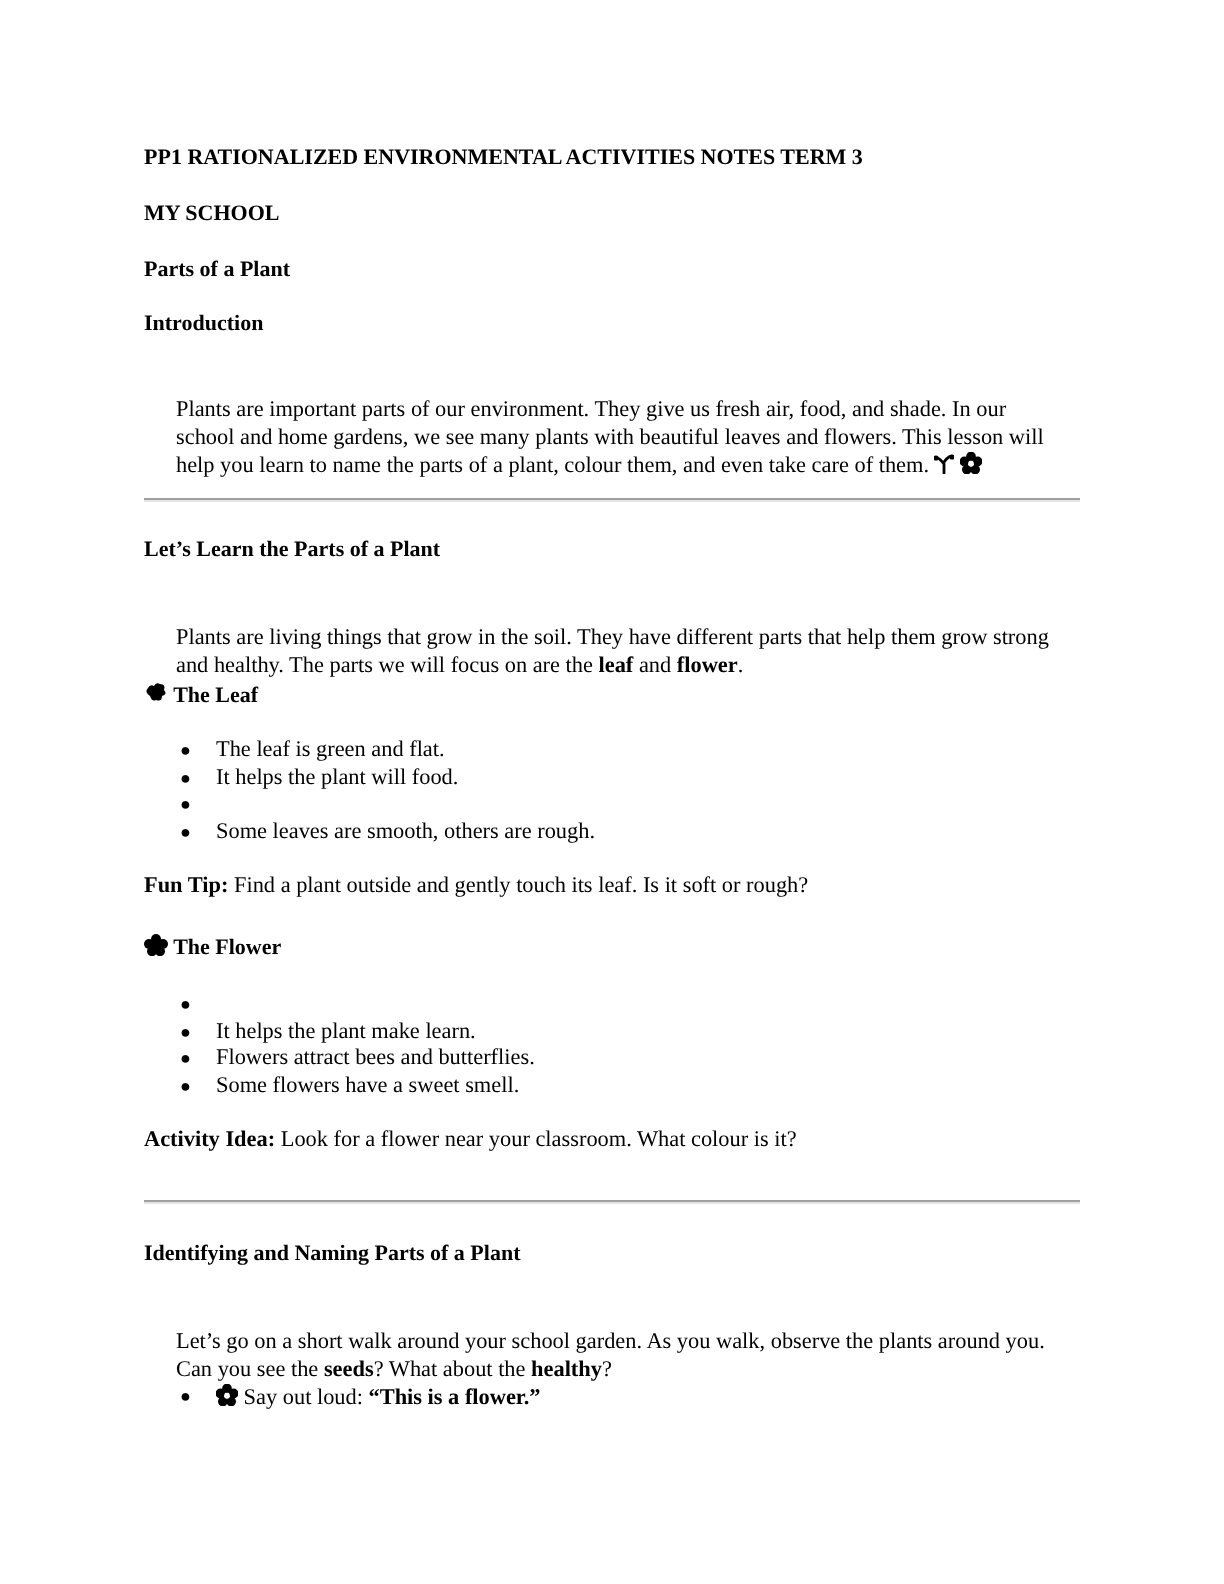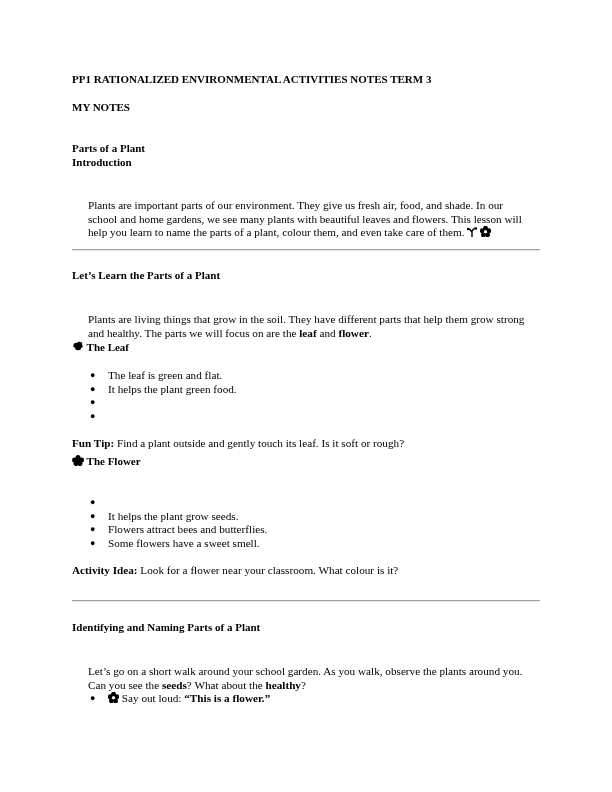--- a/index.html
+++ b/index.html
@@ -19,22 +19,22 @@
     ul li .bullet { position: absolute; left: 18px; top: 0; font-size: 9px; }
     b { font-weight: bold; }
     .icon { display: inline-block; vertical-align: -1px; }
   </style>
 </head>
 <body>
 
 <div class="page">
 
   <div class="abs h" style="top:73px;">PP1 RATIONALIZED ENVIRONMENTAL ACTIVITIES NOTES TERM 3</div>
-  <div class="abs h" style="top:101px;">MY NOTES</div>
-  <div class="abs h" style="top:142px;text-align:center;">Parts of a Plant</div>
+  <div class="abs h" style="top:101px;">MY SCHOOL</div>
+  <div class="abs h" style="top:129px;text-align:center;">Parts of a Plant</div>
   <div class="abs h" style="top:156px;">Introduction</div>
 
   <div class="para" style="top:183px;">
     <p><span>Plants are important parts of our environment. They give us fresh air, food, and shade. In our school and home gardens, we see many plants with beautiful leaves and flowers. This lesson will help you learn to name the parts of a plant, colour them, and even take care of them.</span>
       <span class="icon">
         <svg width="10" height="10" viewBox="0 0 10 10">
             <path d="M5 10 L5 4 M5 5 Q2 1 0.5 2 M5 4 Q8 0 9.5 1.5" stroke="#000" stroke-width="1.4" fill="none"></path>
             <circle cx="1" cy="2" r="1.3" fill="#000"></circle>
             <circle cx="9" cy="1.5" r="1.3" fill="#000"></circle>
           </svg>
@@ -65,48 +65,48 @@
     <span class="icon">
       <svg width="12" height="11" viewBox="0 0 12 11">
           <path d="M1 10 L5 6 M3 7 Q0 5 2 3 Q3 1 5 2 Q6 0 8 1 Q11 1 10 4 Q12 6 9 7 Q9 10 6 9 Q4 10 3 7 Z" fill="#000"></path>
         </svg>
     </span>
     <span>The Leaf</span>
   </div>
 
   <ul style="top:369px;">
     <li><span class="bullet">●</span><span>The leaf is green and flat.</span></li>
-    <li><span class="bullet">●</span><span>It helps the plant green food.</span></li>
+    <li><span class="bullet">●</span><span>It helps the plant will food.</span></li>
     <li><span class="bullet">●</span></li>
-    <li><span class="bullet">●</span></li>
+    <li><span class="bullet">●</span><span>Some leaves are smooth, others are rough.</span></li>
   </ul>
 
   <div class="abs" style="top:437px;">
     <b>Fun Tip:</b><span> Find a plant outside and gently touch its leaf. Is it soft or rough?</span>
   </div>
 
-  <div class="abs h" style="top:455px;text-align:right;">
+  <div class="abs h" style="top:467px;text-align:right;">
     <span class="icon">
       <svg width="12" height="11" viewBox="0 0 12 11">
           <g fill="#000">
             <circle cx="6" cy="2.5" r="2.5"></circle>
             <circle cx="9.5" cy="5" r="2.5"></circle>
             <circle cx="8" cy="8.6" r="2.5"></circle>
             <circle cx="4" cy="8.6" r="2.5"></circle>
             <circle cx="2.5" cy="5" r="2.5"></circle>
             <circle cx="6" cy="6" r="3"></circle>
           </g>
         </svg>
     </span>
     <span>The Flower</span>
   </div>
 
   <ul style="top:496px;">
     <li><span class="bullet">●</span></li>
-    <li><span class="bullet">●</span><span>It helps the plant grow seeds.</span></li>
+    <li><span class="bullet">●</span><span>It helps the plant make learn.</span></li>
     <li><span class="bullet">●</span><span>Flowers attract bees and butterflies.</span></li>
     <li><span class="bullet">●</span><span>Some flowers have a sweet smell.</span></li>
   </ul>
 
   <div class="abs" style="top:564px;">
     <b>Activity Idea:</b><span> Look for a flower near your classroom. What colour is it?</span>
   </div>
 
   <div class="rule" style="top:600px;"></div>
 

